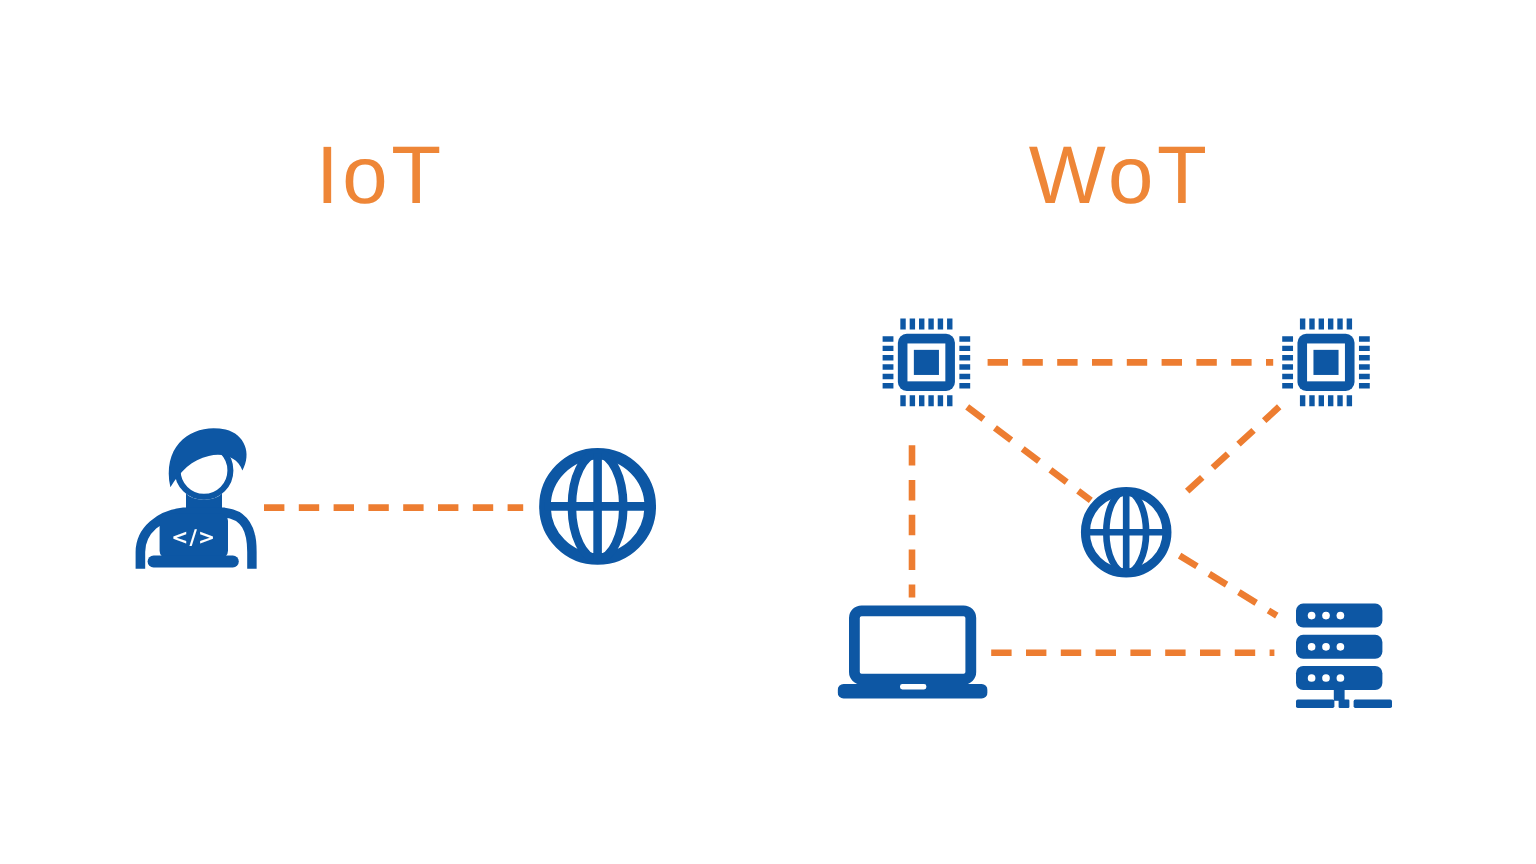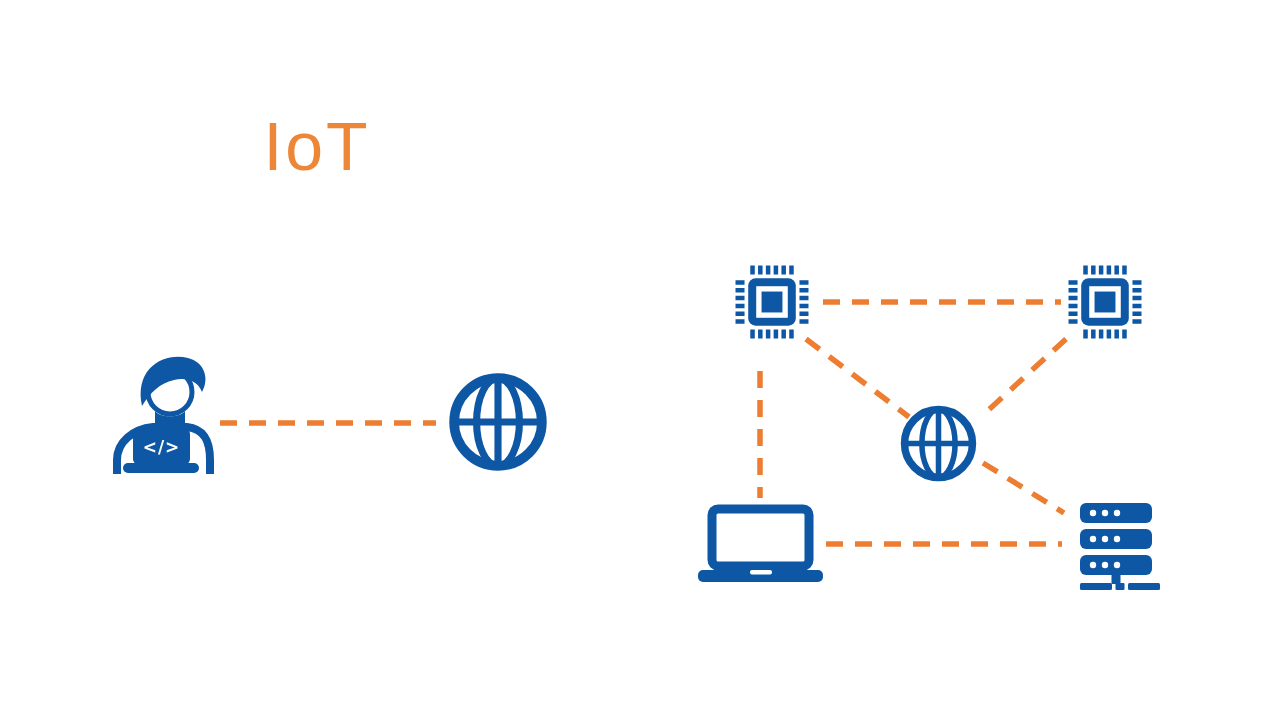--- a/index.html
+++ b/index.html
@@ -64,20 +64,21 @@
     font-weight: bold;
     letter-spacing: 1px;
   }
 </style>
 </head>
 <body>
 
 <div class="stage">
 
   <div class="title title-iot">IoT</div>
+  <div class="title title-wot">WoT</div>
 
   <svg class="connections" viewBox="0 0 1280 720" aria-hidden="true">
     <line class="dash" x1="220" y1="423" x2="436" y2="423"></line>
     <line class="dash" x1="823" y1="302" x2="1061" y2="302"></line>
     <line class="dash" x1="806" y1="339" x2="909" y2="417"></line>
     <line class="dash" x1="1066" y1="339" x2="982" y2="416"></line>
     <line class="dash" x1="760" y1="371" x2="760" y2="498"></line>
     <line class="dash" x1="983" y1="463" x2="1064" y2="513"></line>
     <line class="dash" x1="826" y1="544" x2="1062" y2="544"></line>
   </svg>

